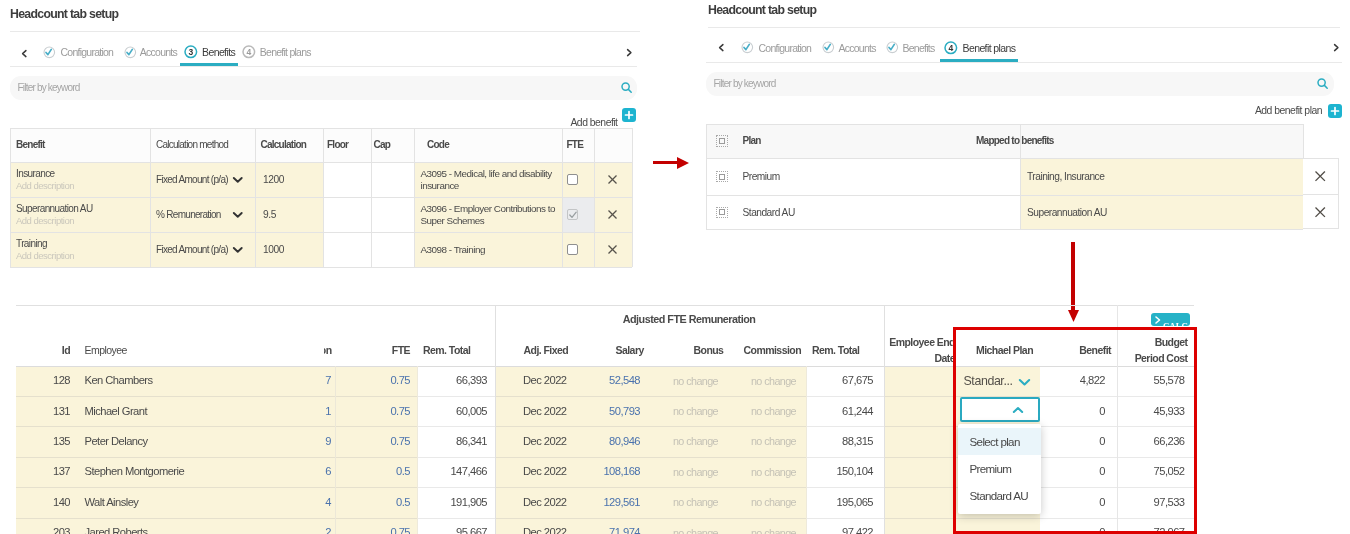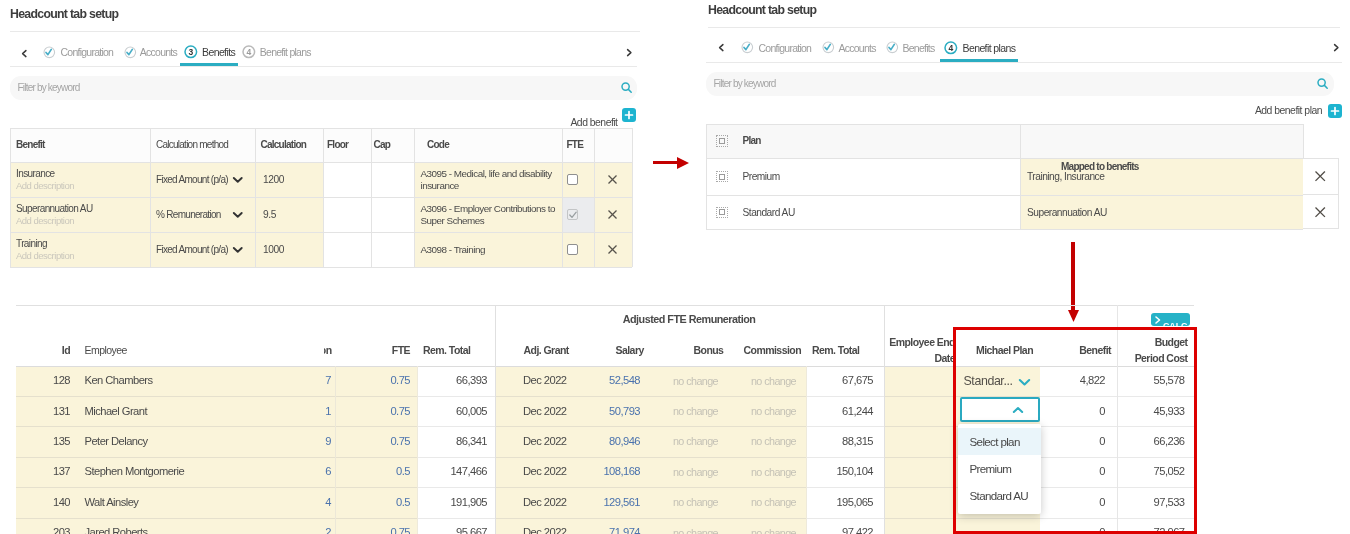--- a/index.html
+++ b/index.html
@@ -180,21 +180,21 @@
 <div class="hline" style="left:706px;top:195.3px;width:596.5px;background:#e3e3e3;height:1px;"></div>
 <div class="hline" style="left:706px;top:229.4px;width:596.5px;background:#e3e3e3;height:1px;"></div>
 <div class="vline" style="left:706px;top:124px;height:105.4px;background:#e3e3e3;width:1px;"></div>
 <div class="vline" style="left:1020px;top:124px;height:105.4px;background:#e3e3e3;width:1px;"></div>
 <div class="vline" style="left:1302.5px;top:124px;height:105.4px;background:#e3e3e3;width:1px;"></div>
 <div class="abs" style="left:1302.5px;top:158px;width:36px;height:37.30000000000001px;background:#fff;border:1px solid #e3e3e3;border-left:none;box-sizing:border-box;"></div>
 <div class="abs" style="left:1302.5px;top:195.3px;width:36px;height:34.099999999999994px;background:#fff;border:1px solid #e3e3e3;border-left:none;border-top:none;box-sizing:border-box;"></div>
 <div class="abs" style="left:716.2px;top:135.2px;width:11.6px;height:11.6px;border:1px dotted #a9a9a9;box-sizing:border-box;"></div>
 <div class="abs" style="left:719px;top:138px;width:6px;height:6px;border:1px solid #9b9b9b;box-sizing:border-box;"></div>
 <div class="t" style="left:742.5px;top:135.2px;line-height:11.5px;font-size:10.0px;color:#4a4a4a;font-weight:bold;letter-spacing:-0.75px;">Plan</div>
-<div class="t" style="left:1061px;top:135.2px;line-height:11.5px;font-size:10.0px;color:#4a4a4a;font-weight:bold;letter-spacing:-0.75px;margin-top:26px;">Mapped to benefits</div>
+<div class="t" style="left:976px;top:135.2px;line-height:11.5px;font-size:10.0px;color:#4a4a4a;font-weight:bold;letter-spacing:-0.75px;">Mapped to benefits</div>
 <div class="abs" style="left:716.2px;top:170.85px;width:11.6px;height:11.6px;border:1px dotted #a9a9a9;box-sizing:border-box;"></div>
 <div class="abs" style="left:719px;top:173.65px;width:6px;height:6px;border:1px solid #9b9b9b;box-sizing:border-box;"></div>
 <div class="t" style="left:742.5px;top:170.8px;line-height:11.7px;font-size:10.2px;color:#4a4a4a;letter-spacing:-0.5px;">Premium</div>
 <div class="t" style="left:1027px;top:170.8px;line-height:11.7px;font-size:10.2px;color:#4a4a4a;letter-spacing:-0.5px;">Training, Insurance</div>
 <svg style="left:1315.3px;top:171.45000000000002px" width="10.4" height="10.4">
       <line x1="0.5" y1="0.5" x2="9.9" y2="9.9" stroke="#504c46" stroke-width="1.3"></line>
       <line x1="9.9" y1="0.5" x2="0.5" y2="9.9" stroke="#504c46" stroke-width="1.3"></line>
     </svg>
 <div class="abs" style="left:716.2px;top:206.55px;width:11.6px;height:11.6px;border:1px dotted #a9a9a9;box-sizing:border-box;"></div>
 <div class="abs" style="left:719px;top:209.35000000000002px;width:6px;height:6px;border:1px solid #9b9b9b;box-sizing:border-box;"></div>
@@ -253,21 +253,21 @@
 <div class="vline" style="left:417px;top:365.5px;height:168.5px;background:#eeeadb;width:1px;"></div>
 <div class="vline" style="left:806px;top:365.5px;height:168.5px;background:#eeeadb;width:1px;"></div>
 <div class="t" style="left:689px;top:312.8px;line-height:12.4px;font-size:10.8px;color:#4a4a4a;font-weight:bold;letter-spacing:-0.5px;transform:translateX(-50%);">Adjusted FTE Remuneration</div>
 <div class="t" style="right:1280px;top:344.4px;line-height:12.1px;font-size:10.5px;color:#4a4a4a;font-weight:bold;letter-spacing:-0.55px;">Id</div>
 <div class="t" style="left:84.5px;top:344.4px;line-height:12.1px;font-size:10.5px;color:#4a4a4a;font-weight:normal;letter-spacing:-0.55px;">Employee</div>
 <div class="abs" style="left:323.5px;top:344px;width:10px;height:13px;overflow:hidden;">
       <div style="position:absolute;right:2px;top:0;font-weight:bold;font-size:10.5px;letter-spacing:-0.55px;white-space:nowrap;color:#4a4a4a;">Location</div>
     </div>
 <div class="t" style="right:940px;top:344.4px;line-height:12.1px;font-size:10.5px;color:#4a4a4a;font-weight:bold;letter-spacing:-0.55px;">FTE</div>
 <div class="t" style="left:423px;top:344.4px;line-height:12.1px;font-size:10.5px;color:#4a4a4a;font-weight:bold;letter-spacing:-0.55px;">Rem. Total</div>
-<div class="t" style="left:523.5px;top:344.4px;line-height:12.1px;font-size:10.5px;color:#4a4a4a;font-weight:bold;letter-spacing:-0.55px;">Adj. Grant</div>
+<div class="t" style="left:523.5px;top:344.4px;line-height:12.1px;font-size:10.5px;color:#4a4a4a;font-weight:bold;letter-spacing:-0.55px;">Adj. Fixed</div>
 <div class="t" style="left:615.5px;top:344.4px;line-height:12.1px;font-size:10.5px;color:#4a4a4a;font-weight:bold;letter-spacing:-0.55px;">Salary</div>
 <div class="t" style="left:693.5px;top:344.4px;line-height:12.1px;font-size:10.5px;color:#4a4a4a;font-weight:bold;letter-spacing:-0.55px;">Bonus</div>
 <div class="t" style="left:743.5px;top:344.4px;line-height:12.1px;font-size:10.5px;color:#4a4a4a;font-weight:bold;letter-spacing:-0.55px;">Commission</div>
 <div class="t" style="left:812px;top:344.4px;line-height:12.1px;font-size:10.5px;color:#4a4a4a;font-weight:bold;letter-spacing:-0.55px;">Rem. Total</div>
 <div class="abs" style="left:884px;top:335.5px;width:71px;height:29px;overflow:hidden;">
       <div style="position:absolute;right:0px;top:0;font-weight:bold;font-size:10.5px;letter-spacing:-0.55px;white-space:nowrap;color:#4a4a4a;">Employee End</div>
       <div style="position:absolute;right:0px;top:16.5px;font-weight:bold;font-size:10.5px;letter-spacing:-0.55px;white-space:nowrap;color:#4a4a4a;">Date</div>
     </div>
 <div class="t" style="right:317px;top:344.4px;line-height:12.1px;font-size:10.5px;color:#4a4a4a;font-weight:bold;letter-spacing:-0.55px;">Michael Plan</div>
 <div class="t" style="right:239px;top:344.4px;line-height:12.1px;font-size:10.5px;color:#4a4a4a;font-weight:bold;letter-spacing:-0.55px;">Benefit</div>
@@ -355,14 +355,14 @@
     </svg>
 <div class="abs" style="left:958px;top:423.5px;width:83px;height:90px;background:#fff;border-radius:2px;box-shadow:0 2px 10px rgba(0,0,0,0.22);"></div>
 <div class="abs" style="left:958px;top:427.5px;width:83px;height:27px;background:#eaf5fa;"></div>
 <div class="t" style="left:969.5px;top:434.9px;line-height:13.3px;font-size:11.6px;color:#474747;letter-spacing:-0.65px;">Select plan</div>
 <div class="t" style="left:969.5px;top:461.9px;line-height:13.3px;font-size:11.6px;color:#474747;letter-spacing:-0.65px;">Premium</div>
 <div class="t" style="left:969.5px;top:488.9px;line-height:13.3px;font-size:11.6px;color:#474747;letter-spacing:-0.65px;">Standard AU</div>
 <div class="abs" style="left:1151px;top:313px;width:39px;height:13px;background:#26b2c7;border-radius:3px;"></div>
 <svg style="left:1155px;top:315.5px" width="6" height="8">
       <polyline points="1,1 4.5,4 1,7" fill="none" stroke="#fff" stroke-width="1.6" stroke-linejoin="round" stroke-linecap="round"></polyline>
     </svg>
-<div class="t" style="left:1163px;top:321px;line-height:10.1px;font-size:8.8px;color:#fff;font-weight:bold;letter-spacing:0px;">CALC</div>
+<div class="t" style="left:1163px;top:321px;line-height:10.1px;font-size:8.8px;color:#fff;font-weight:bold;letter-spacing:0px;font-family:Liberation Serif, serif;">CALC</div>
 <div class="abs" style="left:953px;top:326.5px;width:244px;height:207px;border:3.5px solid #dd0000;box-sizing:border-box;"></div>
 </div>
 </body></html>

